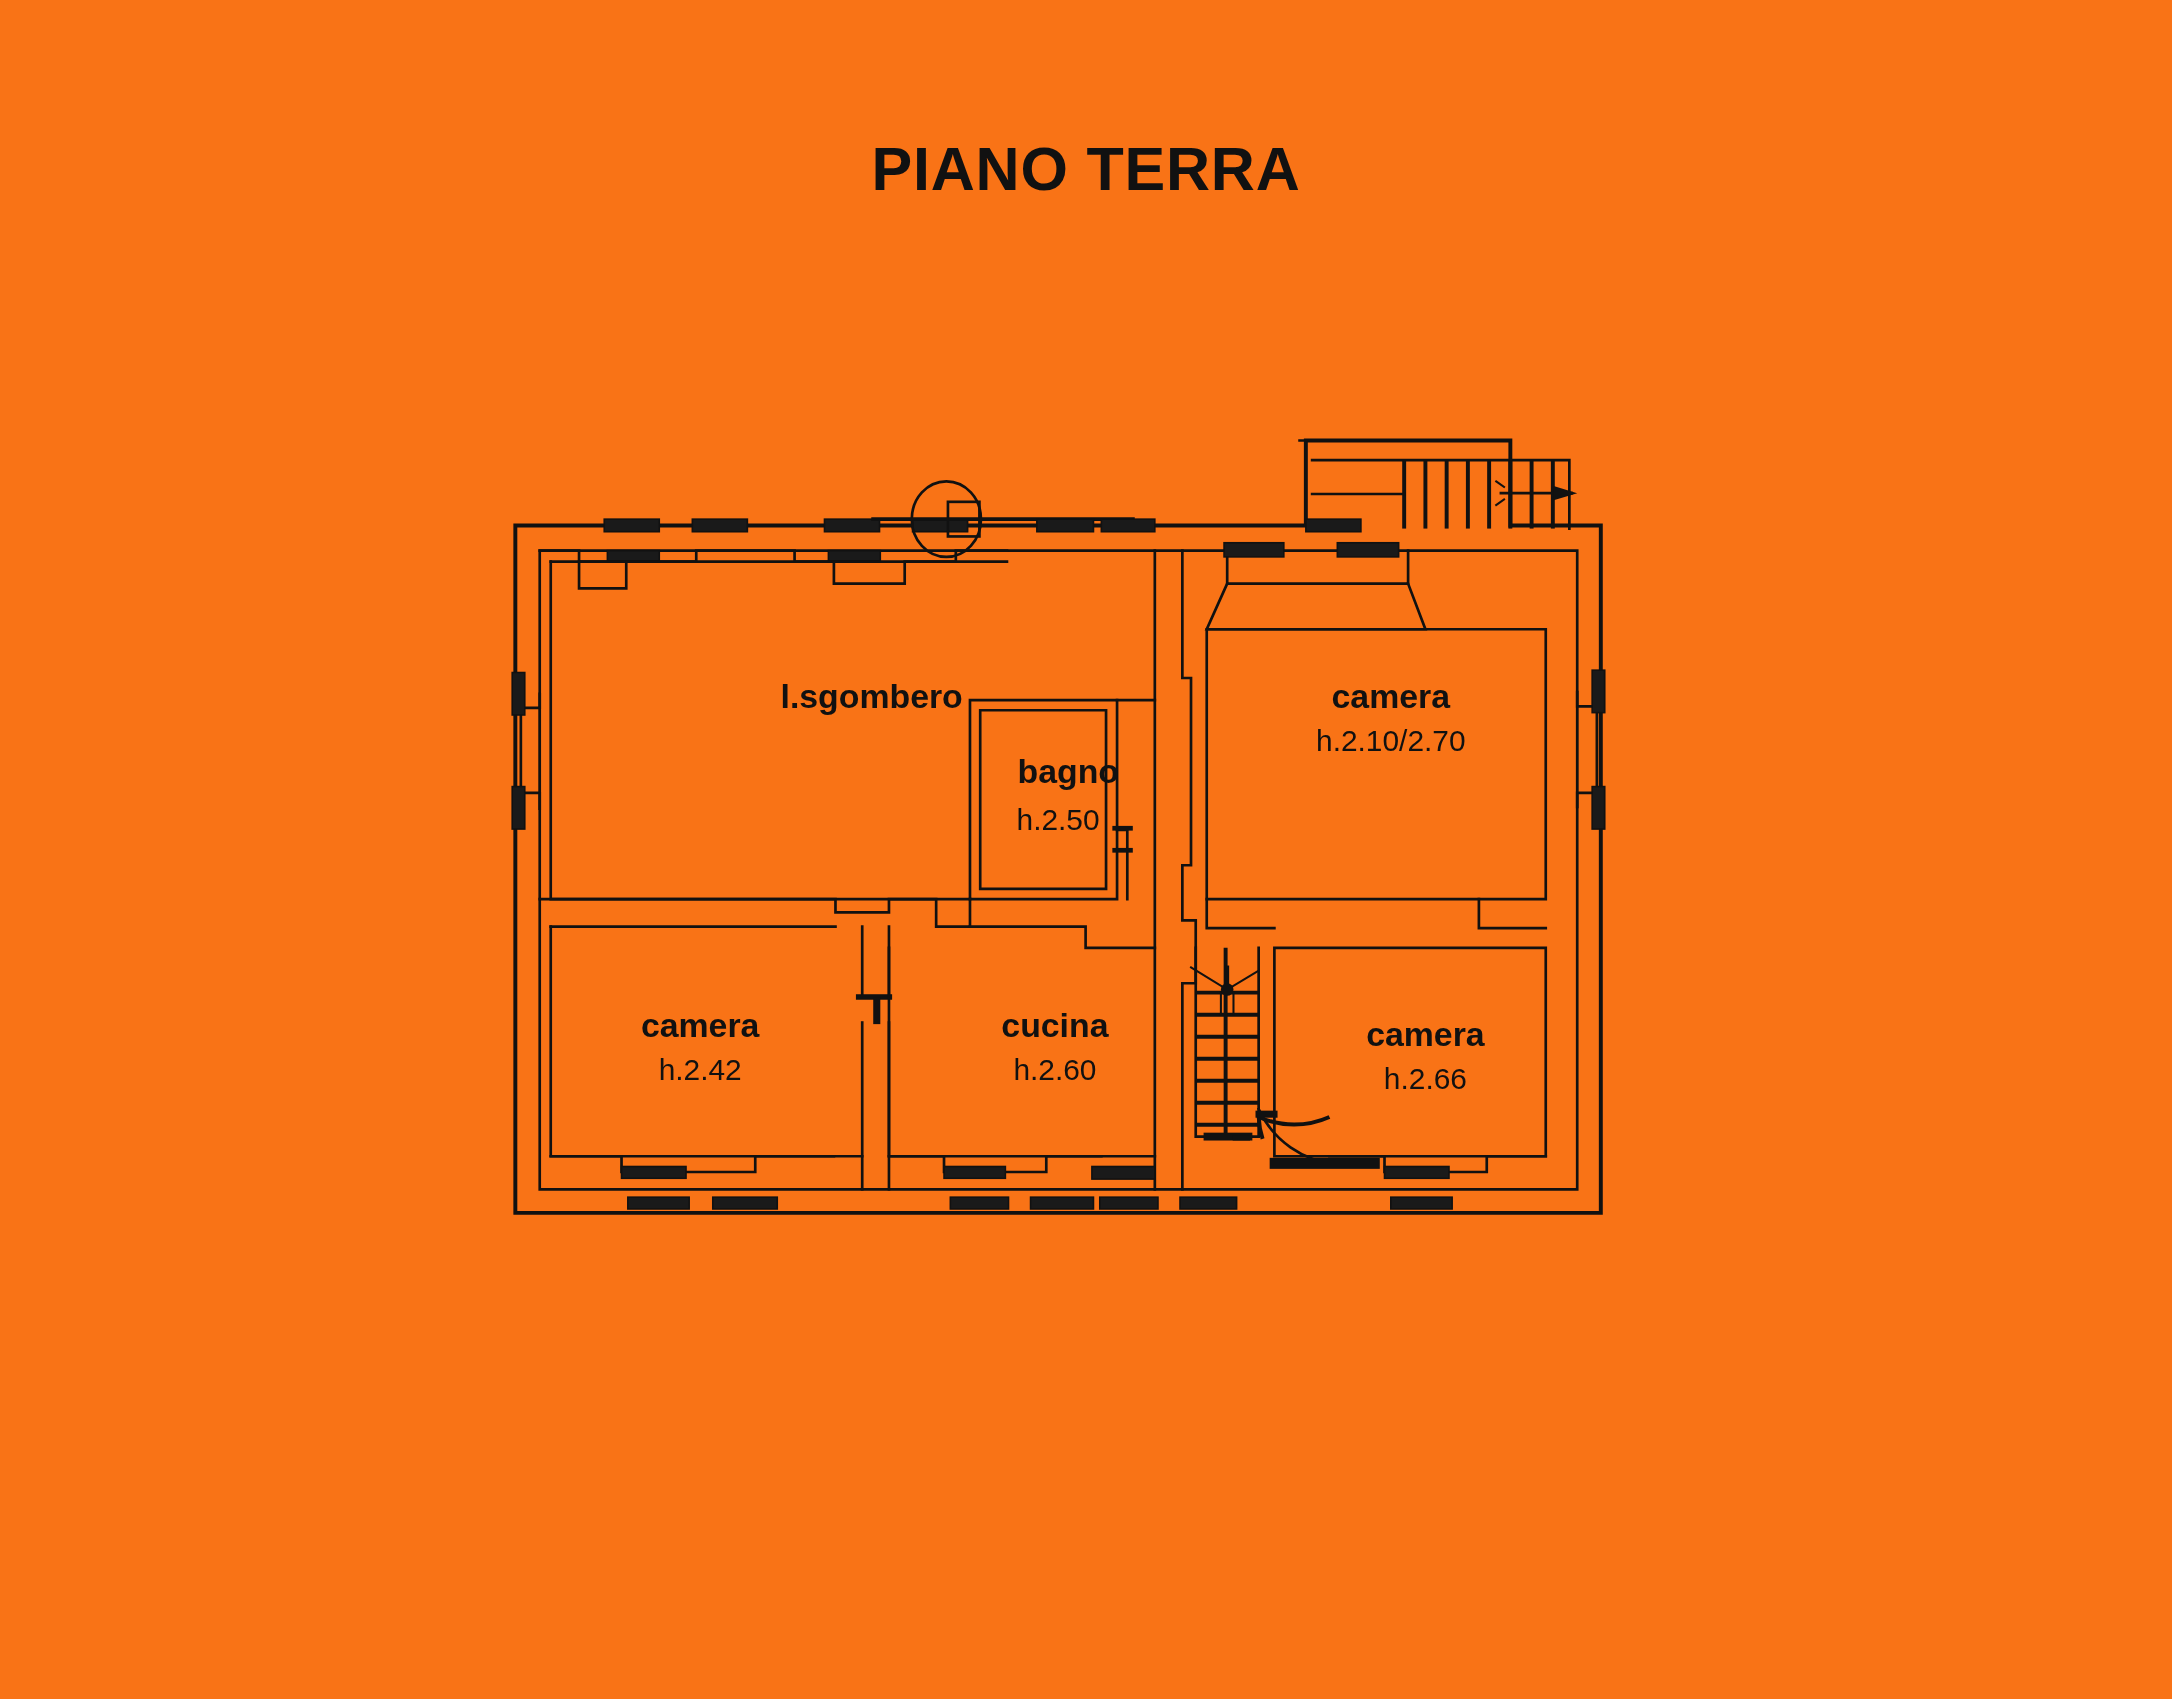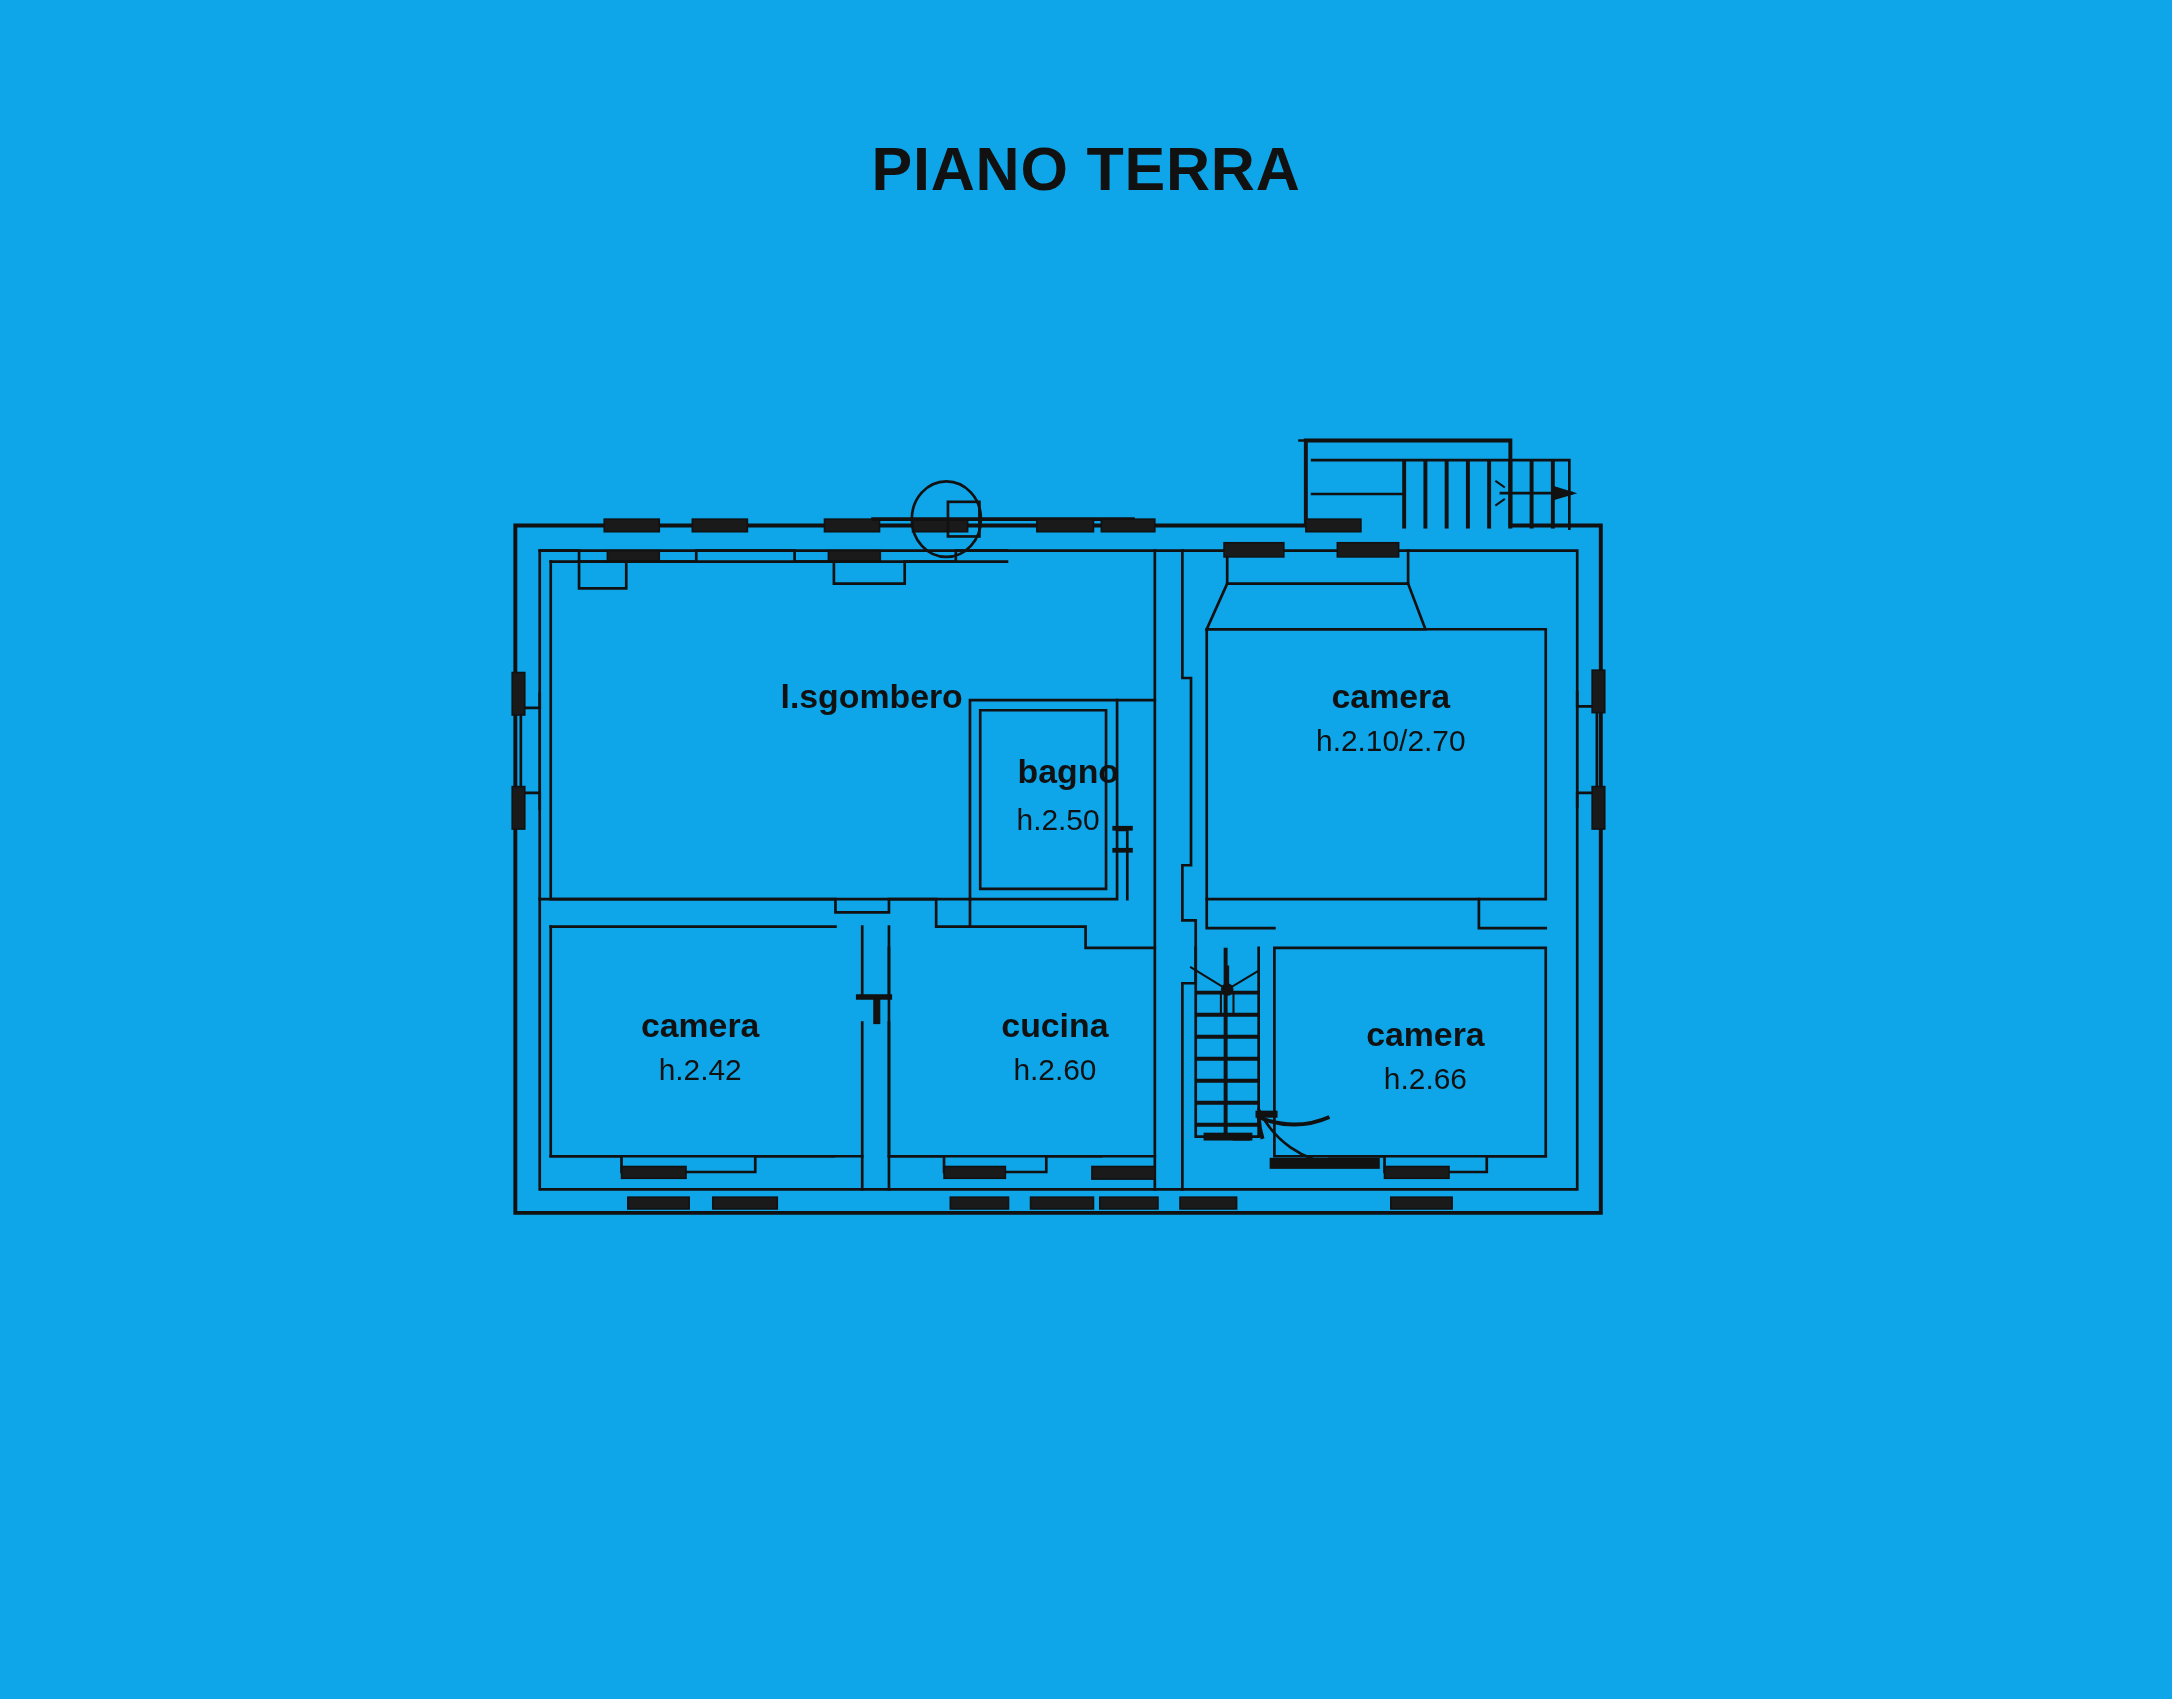--- a/index.html
+++ b/index.html
@@ -10,21 +10,21 @@
   body {
     width: 2172px;
     height: 1699px;
     position: relative;
     font-family: "Liberation Sans", sans-serif;
     overflow: hidden;
   }
   #sheet {
     position: absolute;
     inset: 0;
-    background: #0ea5e9;
+    background: #f97316;
   }
   #plan-title {
     position: absolute;
     left: 0;
     right: 0;
     top: 134px;
     text-align: center;
     font-family: "Liberation Sans", sans-serif;
     font-weight: bold;
     font-size: 61px;

